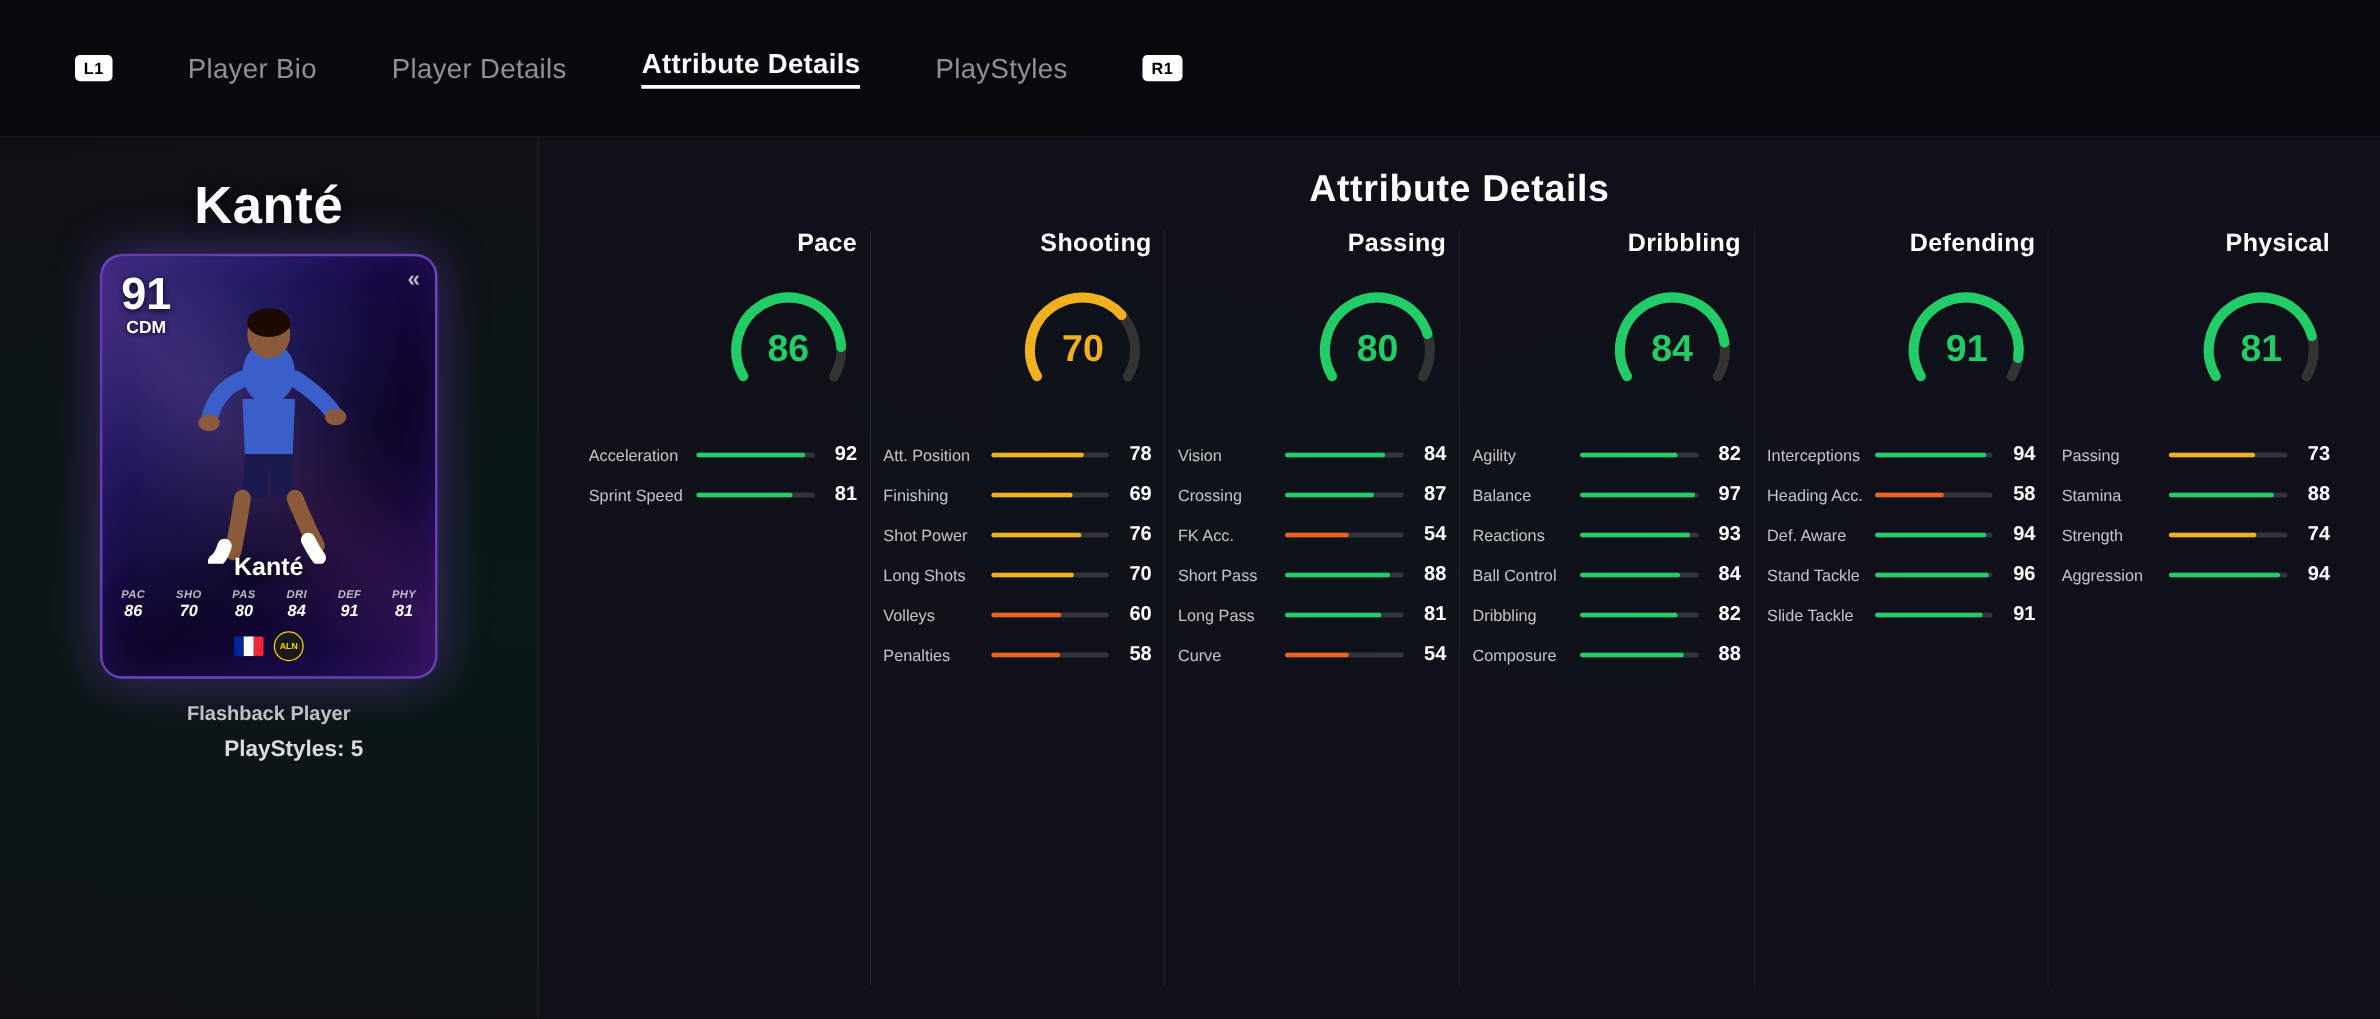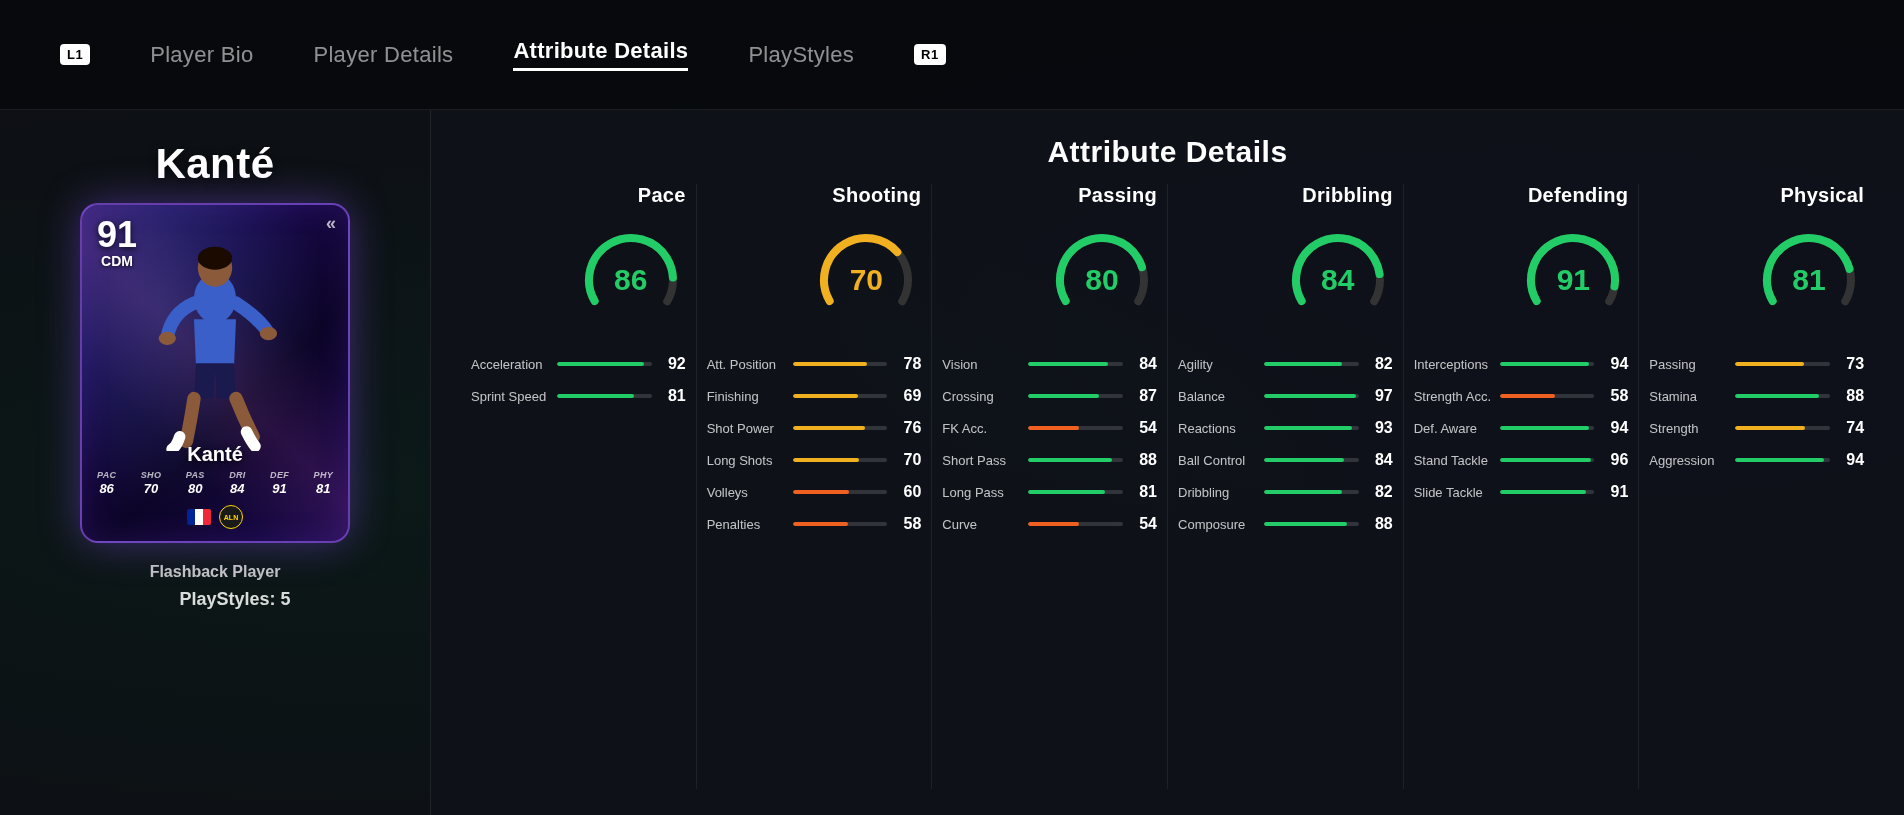--- a/index.html
+++ b/index.html
@@ -686,21 +686,21 @@
       <div class="gauge-value " style="color:#22cc66">91</div>
     </div>
   <div class="attr-row">
       <span class="attr-name">Interceptions</span>
       <div class="attr-bar-container">
         <div class="attr-bar-fill" style="width:94%;background:#22cc66"></div>
       </div>
       <span class="attr-val">94</span>
     </div>
         <div class="attr-row">
-      <span class="attr-name">Strength Acc.</span>
+      <span class="attr-name">Heading Acc.</span>
       <div class="attr-bar-container">
         <div class="attr-bar-fill" style="width:57.99999999999999%;background:#f06020"></div>
       </div>
       <span class="attr-val">58</span>
     </div>
         <div class="attr-row">
       <span class="attr-name">Def. Aware</span>
       <div class="attr-bar-container">
         <div class="attr-bar-fill" style="width:94%;background:#22cc66"></div>
       </div>

